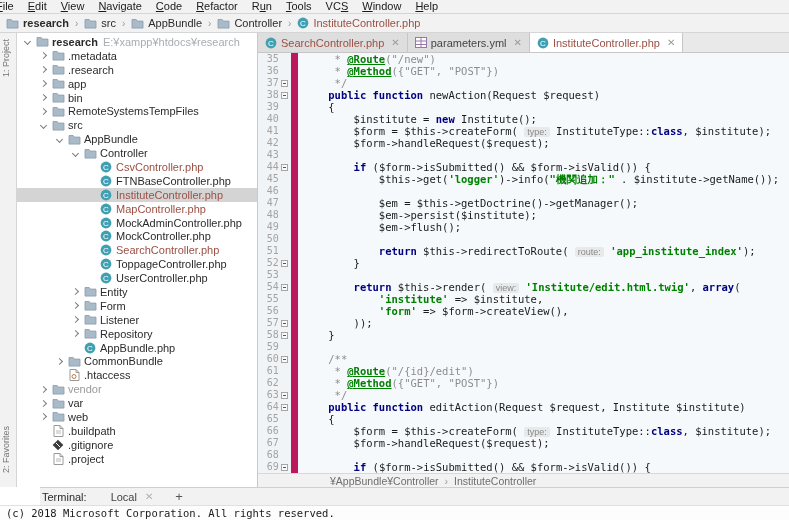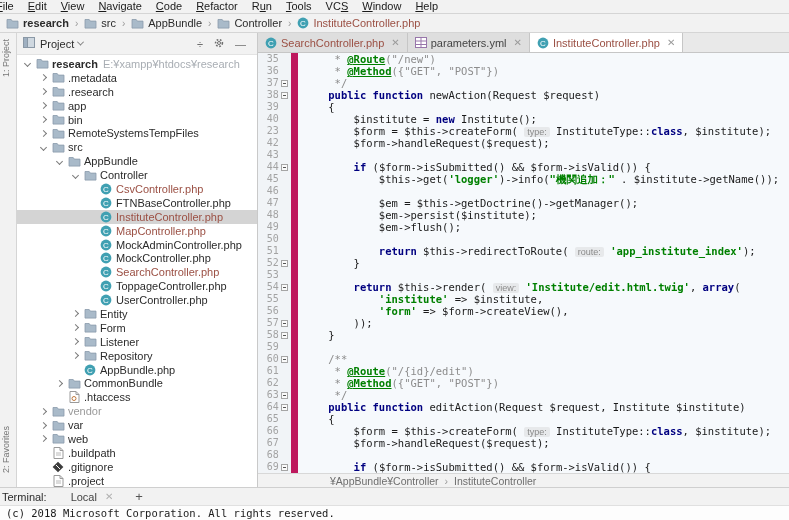--- a/index.html
+++ b/index.html
@@ -90,21 +90,21 @@
   .t-tag{color:var(--tag);font-weight:bold;text-decoration:underline;}
   .t-hint{display:inline-block;background:var(--hint-bg);color:var(--hint-fg);font-size:9px;
     line-height:10px;border-radius:2px;padding:0 3px;font-family:"Liberation Sans",sans-serif;}
 
   #editor-crumb{height:14px;background:var(--panel-bg);border-top:1px solid #d8d8d8;flex:none;
     display:flex;align-items:center;padding-left:72px;font-size:10.5px;color:#6e6e6e;}
   #editor-crumb .bc-sep{padding:0 6px;color:#9a9a9a;}
 
   
   #terminalbar{height:18px;background:var(--panel-bg);border-top:1px solid #cfcfcf;
-    display:flex;align-items:center;padding-left:2px;}
+    display:flex;align-items:center;padding-left:2px;margin-left:40px;}
   #terminal-label{color:#2b2b2b;}
   #terminal-tab{margin-left:24px;display:inline-flex;align-items:center;gap:5px;color:#444;}
   #terminal-tab .tab-close{font-size:10px;color:#b0b0b0;}
   #terminal-plus{margin-left:22px;color:#555;font-size:13px;line-height:13px;}
   #terminal-out{height:15px;background:#fdfdfd;border-top:1px solid #e0e0e0;
     font-family:"DejaVu Sans Mono",monospace;font-size:10.5px;color:#1a1a1a;padding:1px 0 0 6px;}
 </style>
 </head>
 <body>
 
@@ -170,39 +170,20 @@
     </span>
   </div>
 
 <div id="main">
   <div id="stripe">
     <span class="stripe-label top">1: Project</span>
     <span class="stripe-label bottom">2: Favorites</span>
   </div>
 
   <div id="project">
-    <div id="project-header">
-      <span>
-        <svg width="12" height="11" viewBox="0 0 12 11">
-            <rect x="0.5" y="0.5" width="11" height="10" fill="#cfd8e0" stroke="#8a98a6"></rect>
-            <rect x="0.5" y="0.5" width="4" height="10" fill="#9fb0c1" stroke="#8a98a6"></rect>
-          </svg>
-      </span>
-      <span id="project-title">Project</span>
-      <span class="caret-down"></span>
-      <span class="hdr-spacer"></span>
-      <span class="hdr-icon">÷</span>
-      <span class="hdr-icon">
-        <svg width="12" height="12" viewBox="0 0 12 12">
-            <circle cx="6" cy="6" r="3.4" fill="none" stroke="#6e6e6e" stroke-width="1.6" stroke-dasharray="1.7 1.6"></circle>
-            <circle cx="6" cy="6" r="1.5" fill="none" stroke="#6e6e6e" stroke-width="1"></circle>
-          </svg>
-      </span>
-      <span class="hdr-icon">—</span>
-    </div>
     <div id="tree">
         <div class="tree-row bold" style="padding-left: 4px;">
           <span class="chev-slot">
             <span class="chev e"></span>
           </span>
           <span class="icon-slot">
             <span style="display: inline-flex; align-items: center;">
               <svg width="13" height="11" viewBox="0 0 13 11">
                 <path d="M1 1.5h4.2l1.2 1.6H12v7H1z" fill="#a9bac9" stroke="#8a9bab" stroke-width="0.8"></path>
               </svg>
@@ -654,21 +635,21 @@
           </div>
           <div class="g-row">
             <span class="g-num">39</span>
             <span class="g-fold"></span>
           </div>
           <div class="g-row">
             <span class="g-num">40</span>
             <span class="g-fold"></span>
           </div>
           <div class="g-row">
-            <span class="g-num">23</span>
+            <span class="g-num">41</span>
             <span class="g-fold"></span>
           </div>
           <div class="g-row">
             <span class="g-num">42</span>
             <span class="g-fold"></span>
           </div>
           <div class="g-row">
             <span class="g-num">43</span>
             <span class="g-fold"></span>
           </div>

